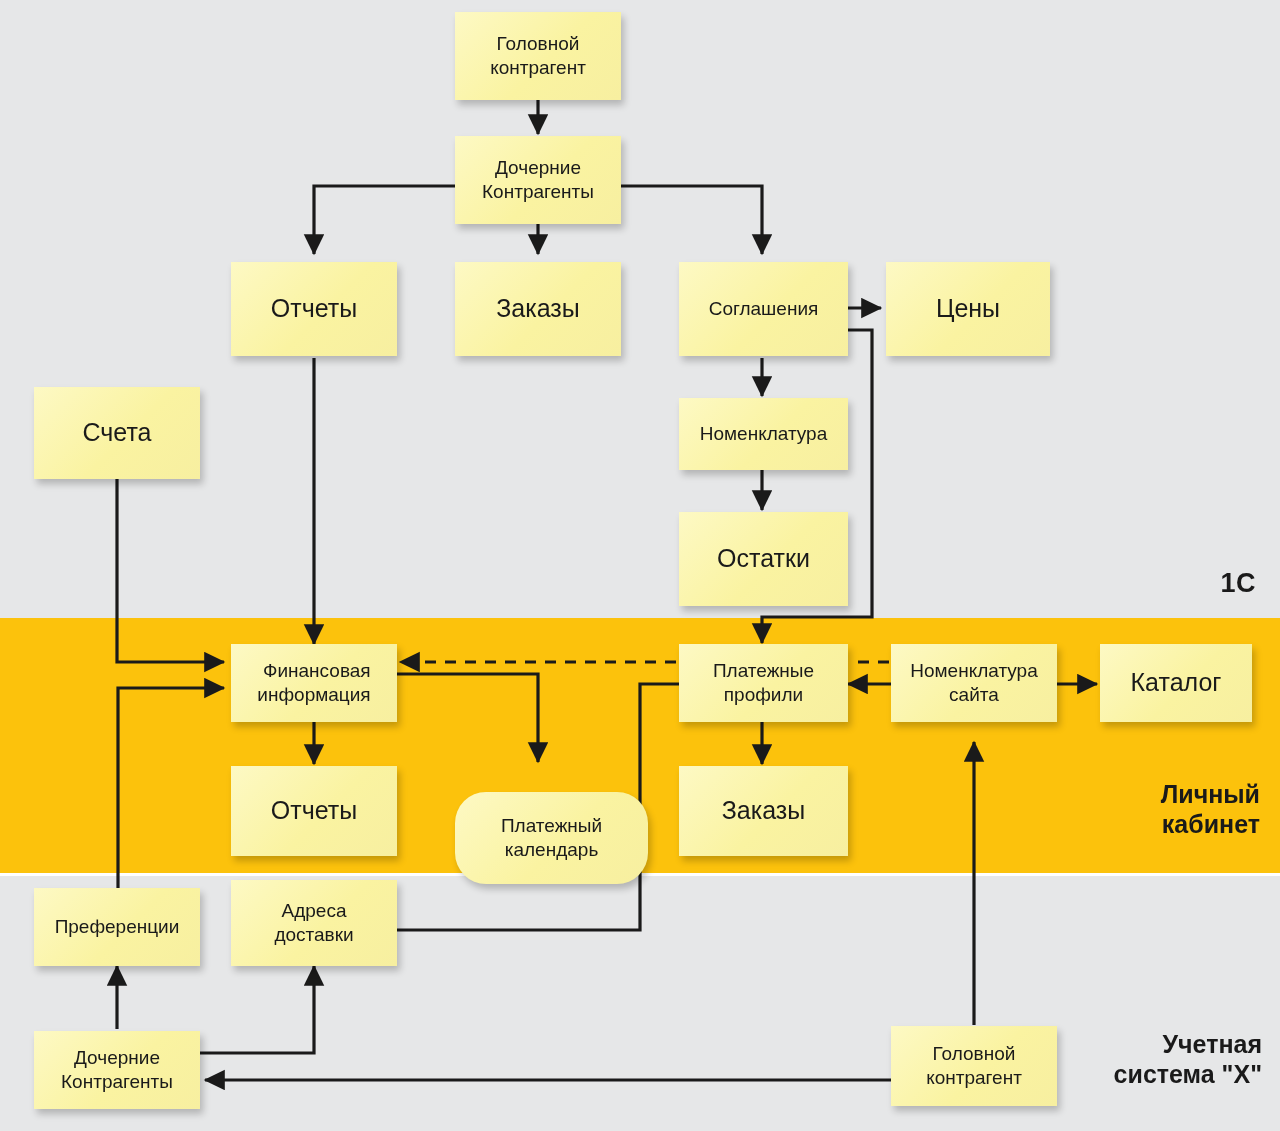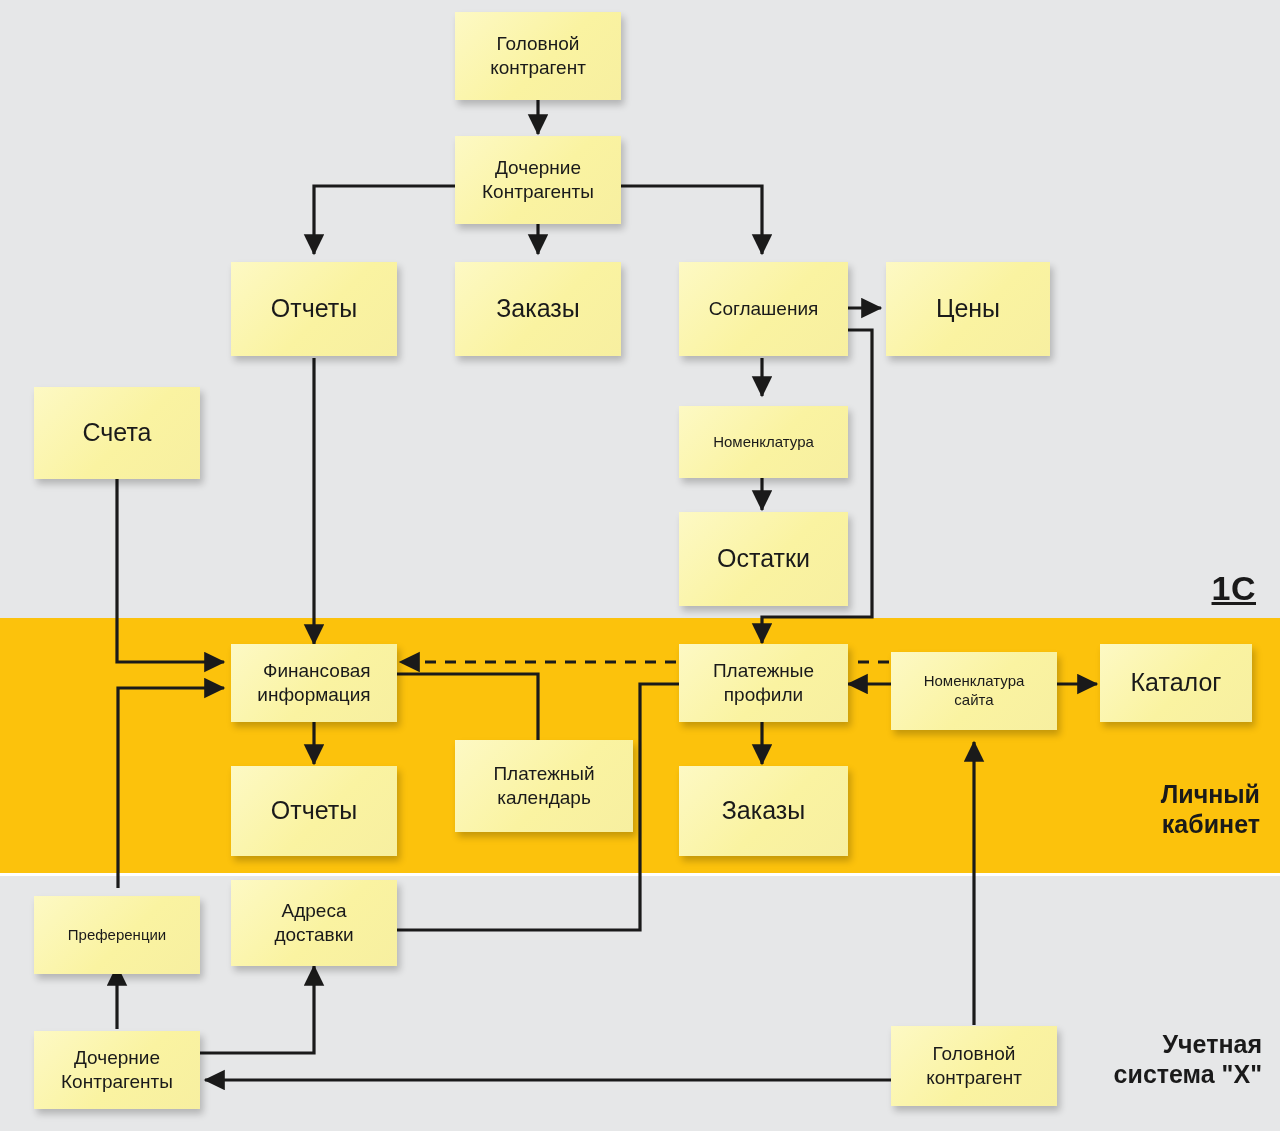--- a/index.html
+++ b/index.html
@@ -18,39 +18,39 @@
 
   
   .band-label{
     position:absolute;
     font-weight:bold;
     color:#1a1a1a;
     text-align:right;
     line-height:1.18;
     white-space:pre-line;
   }
-  #label-1c{right:24px;top:568px;font-size:34px;letter-spacing:.5px;text-decoration:underline;}
+  #label-1c{right:24px;top:568px;font-size:27px;letter-spacing:.5px;}
   #label-lk{right:20px;top:780px;font-size:25px;}
   #label-acc{right:18px;top:1030px;font-size:25px;}
 
   
   .node{
     position:absolute;
     background:#fbf5a8;
     box-shadow:3px 5px 7px rgba(0,0,0,.22);
     display:flex;align-items:center;justify-content:center;
     text-align:center;
     color:#1a1a1a;
     line-height:1.25;
     box-sizing:border-box;
     padding:16px 4px;
     white-space:pre-line;
     background-image:linear-gradient(135deg,#fdf9c4 0%,#faf3a1 55%,#f7efa0 100%);
   }
-  .fs-sm{font-size:15px;margin-top:8px;}
+  .fs-sm{font-size:19px;}
   .fs-md{font-size:19px;}
   .fs-lg{font-size:25px;text-align:right;}
 
   
   #edges{position:absolute;left:0;top:0;width:1280px;height:1131px;pointer-events:none;}
 </style>
 </head>
 <body>
 
 <div id="stage">
@@ -142,21 +142,21 @@
 
   <div class="node fs-lg" style="left:679px;top:512px;width:169px;height:94px;">Остатки</div>
 
   <div class="node fs-lg" style="left:34px;top:387px;width:166px;height:92px;">Счета</div>
 
   <div class="node fs-md" style="left:231px;top:644px;width:166px;height:78px;text-align:right;">Финансовая
 информация</div>
 
   <div class="node fs-lg" style="left:231px;top:766px;width:166px;height:90px;">Отчеты</div>
 
-  <div class="node fs-md" style="left:455px;top:740px;width:178px;height:92px;">Платежный
+  <div class="node fs-md" style="left:455px;top:792px;width:193px;height:92px;border-radius:31px;">Платежный
 календарь</div>
 
   <div class="node fs-md" style="left:679px;top:644px;width:169px;height:78px;text-align:center;">Платежные
 профили</div>
 
   <div class="node fs-lg" style="left:679px;top:766px;width:169px;height:90px;">Заказы</div>
 
   <div class="node fs-sm" style="left:891px;top:644px;width:166px;height:78px;">Номенклатура
 сайта</div>
 

